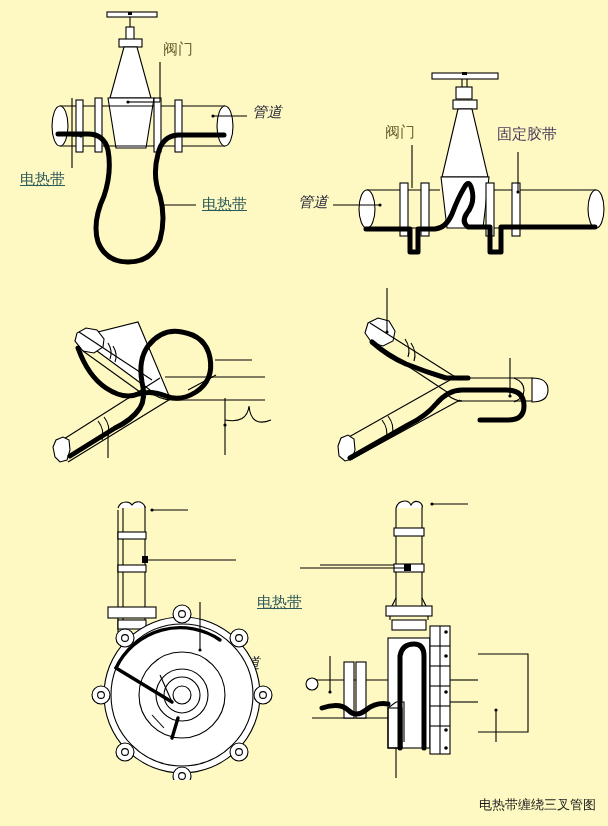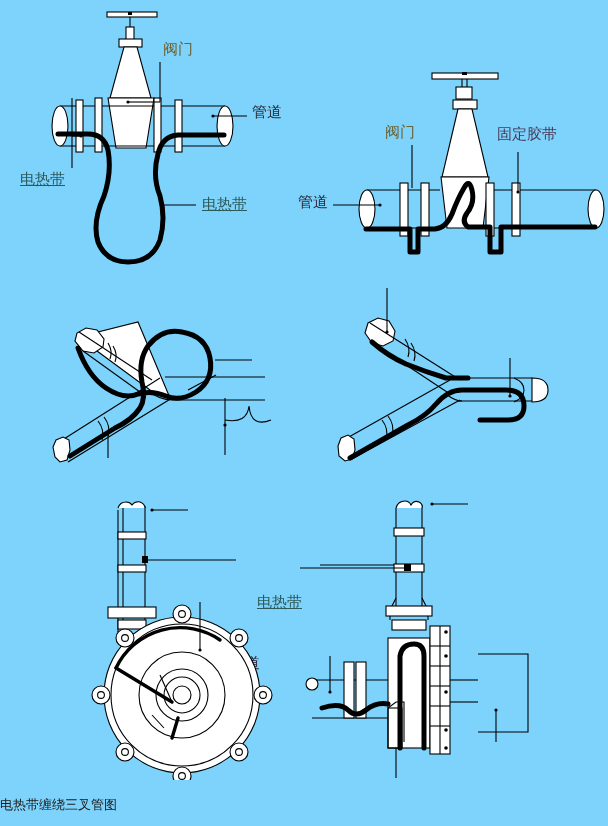--- a/index.html
+++ b/index.html
@@ -7,45 +7,45 @@
     padding: 0;
     background: #ffffff;
   }
   body {
     font-family: "DejaVu Sans", "Liberation Sans", sans-serif;
   }
   #page {
     position: relative;
     width: 608px;
     height: 826px;
-    background: #7dd3fc;
+    background: #fef9c3;
     overflow: hidden;
   }
   .panel {
     position: absolute;
   }
   .lbl {
     position: absolute;
     font-family: "DejaVu Sans", "Liberation Sans", sans-serif;
     font-size: 15px;
     line-height: 1;
     white-space: nowrap;
     color: #1a1a1a;
   }
   .lbl.valve   { color: #6b6333; }
-  .lbl.pipe    { color: #2a2a3a; }
+  .lbl.pipe    { color: #2a2a3a; font-style: italic; }
   .lbl.heat    { color: #2d5a5a; text-decoration: underline; }
   .lbl.tape    { color: #4a3a5a; }
   .lbl.tape2   { color: #5a3a66; }
   .caption {
     position: absolute;
     left: 0;
     top: 796px;
     width: 596px;
-    text-align: left;
+    text-align: right;
     font-size: 13px;
     color: #1a1a1a;
     font-family: Liberation Sans, sans-serif;
   }
   svg { display: block; }
   .thin  { fill: none; stroke: #000; stroke-width: 1.1; }
   .thinf { fill: #fff; stroke: #000; stroke-width: 1.1; }
   .lead  { fill: none; stroke: #000; stroke-width: 1.1; }
   .dot   { fill: #000; }
   .cable { fill: none; stroke: #000; stroke-width: 5; stroke-linecap: round; stroke-linejoin: round; }

